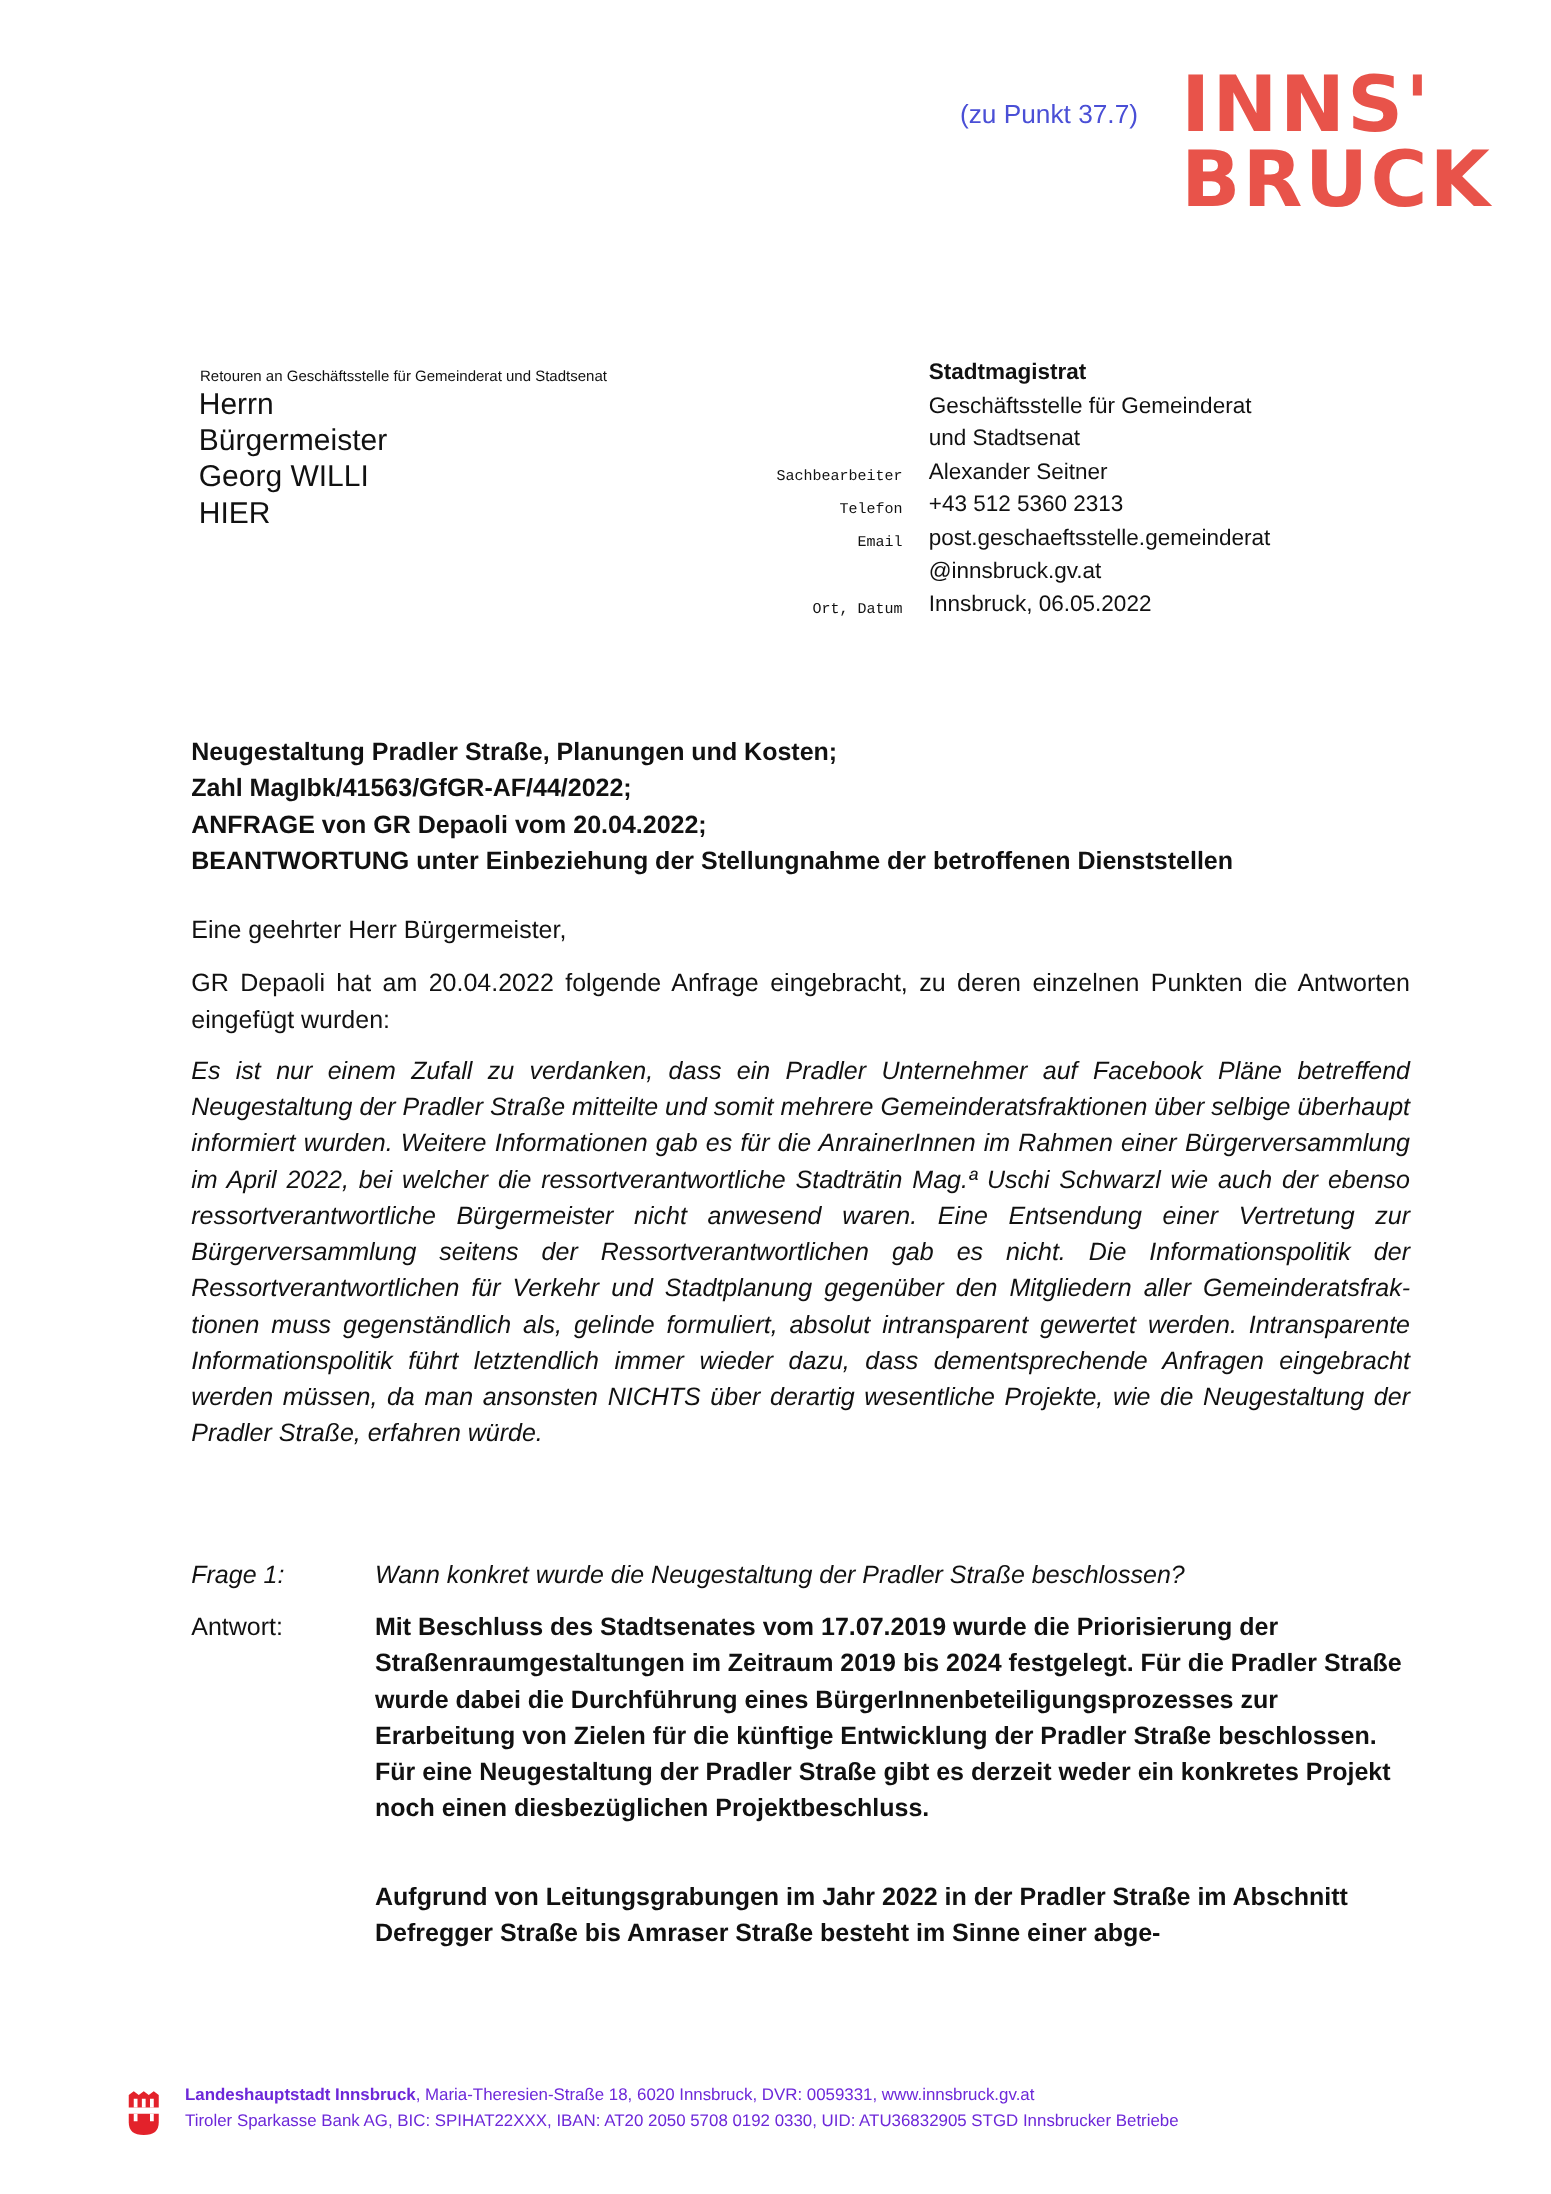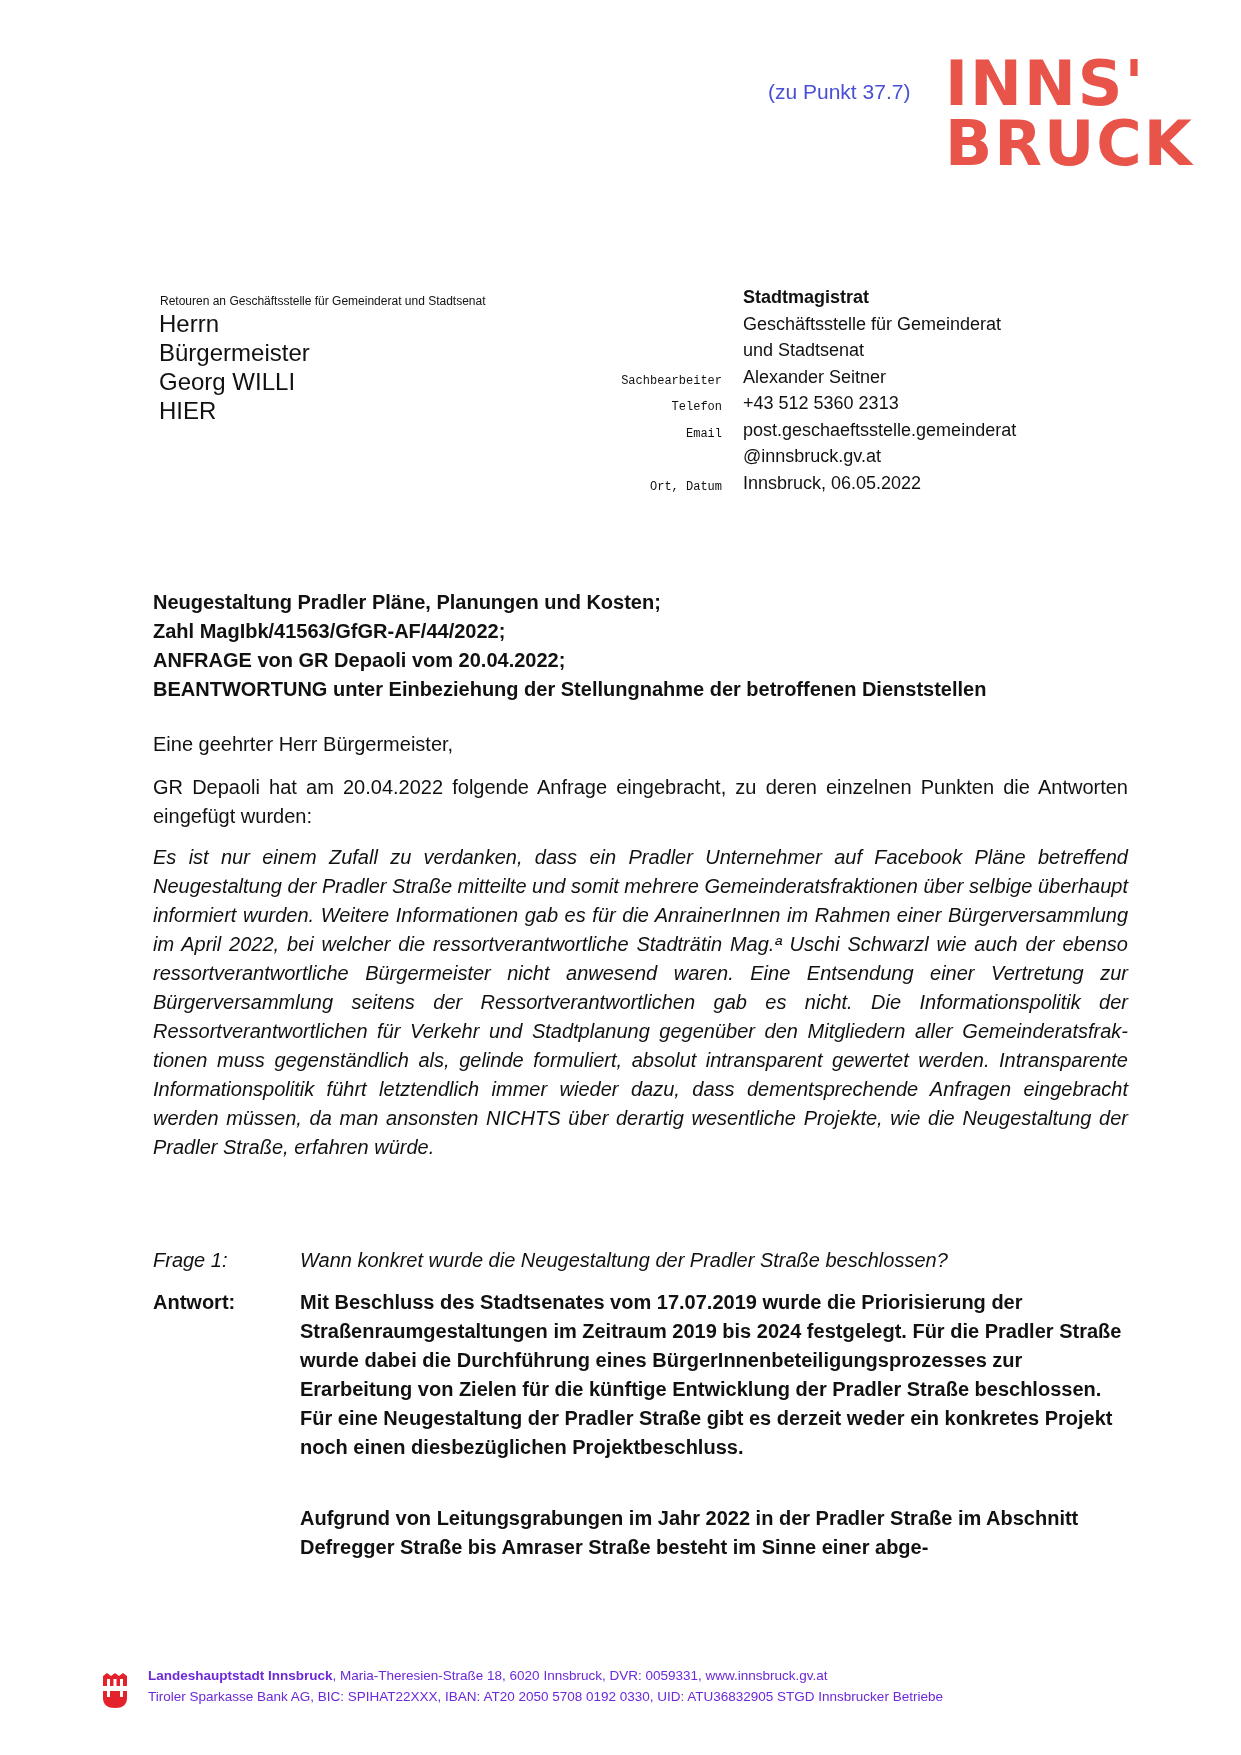--- a/index.html
+++ b/index.html
@@ -19,21 +19,21 @@
   .sender .bold { font-weight:bold; }
   .subject { left:153px; top:588px; font-size:20px; font-weight:bold; line-height:29px; }
   .para { left:153px; width:975px; font-size:20px; line-height:29px; text-align:justify; }
   .greet { top:730px; }
   .intro { top:773px; }
   .quote { top:843px; font-style:italic; }
   .qa-label { left:153px; font-size:20px; line-height:29px; }
   .qa-text { left:300px; width:830px; font-size:20px; line-height:29px; }
   .q1-label { top:1246px; font-style:italic; }
   .q1-text { top:1246px; font-style:italic; }
-  .a1-label { top:1288px; font-weight:bold; }
+  .a1-label { top:1288px; font-weight:normal; }
   .a1-text { top:1288px; font-weight:bold; }
   .a1-text2 { top:1504px; font-weight:bold; }
   .footer-icon { left:102px; top:1670px; width:26px; height:40px; }
   .footer-text { left:148px; top:1665px; font-size:13.5px; line-height:21px; color:#6d28d9; white-space:nowrap; }
 </style>
 </head>
 <body>
 
 <div class="abs ref">(zu Punkt 37.7)</div>
 
@@ -65,21 +65,21 @@
   <div>Geschäftsstelle für Gemeinderat</div>
   <div>und Stadtsenat</div>
   <div>Alexander Seitner</div>
   <div>+43 512 5360 2313</div>
   <div>post.geschaeftsstelle.gemeinderat</div>
   <div>@innsbruck.gv.at</div>
   <div>Innsbruck, 06.05.2022</div>
 </div>
 
 <div class="abs subject">
-  <div>Neugestaltung Pradler Pläne, Planungen und Kosten;</div>
+  <div>Neugestaltung Pradler Straße, Planungen und Kosten;</div>
   <div>Zahl MagIbk/41563/GfGR-AF/44/2022;</div>
   <div>ANFRAGE von GR Depaoli vom 20.04.2022;</div>
   <div>BEANTWORTUNG unter Einbeziehung der Stellungnahme der betroffenen Dienststellen</div>
 </div>
 
 <div class="abs para greet">Eine geehrter Herr Bürgermeister,</div>
 <div class="abs para intro">GR Depaoli hat am 20.04.2022 folgende Anfrage eingebracht, zu deren einzelnen Punkten die Antworten eingefügt wurden:</div>
 <div class="abs para quote">Es ist nur einem Zufall zu verdanken, dass ein Pradler Unternehmer auf Facebook Pläne betreffend Neugestaltung der Pradler Straße mitteilte und somit mehrere Gemeinderatsfrak­tionen über selbige überhaupt informiert wurden. Weitere Informationen gab es für die Anrai­nerInnen im Rahmen einer Bürgerversammlung im April 2022, bei welcher die ressortverant­wortliche Stadträtin Mag.ª Uschi Schwarzl wie auch der ebenso ressortverantwortliche Bür­germeister nicht anwesend waren. Eine Entsendung einer Vertretung zur Bürgerversammlung seitens der Ressortverantwortlichen gab es nicht. Die Informationspolitik der Ressortverant­wortlichen für Verkehr und Stadtplanung gegenüber den Mitgliedern aller Gemeinderatsfrak­tionen muss gegenständlich als, gelinde formuliert, absolut intransparent gewertet werden. Intransparente Informationspolitik führt letztendlich immer wieder dazu, dass dementspre­chende Anfragen eingebracht werden müssen, da man ansonsten NICHTS über derartig we­sentliche Projekte, wie die Neugestaltung der Pradler Straße, erfahren würde.</div>
 
 <div class="abs qa-label q1-label">Frage 1:</div>

